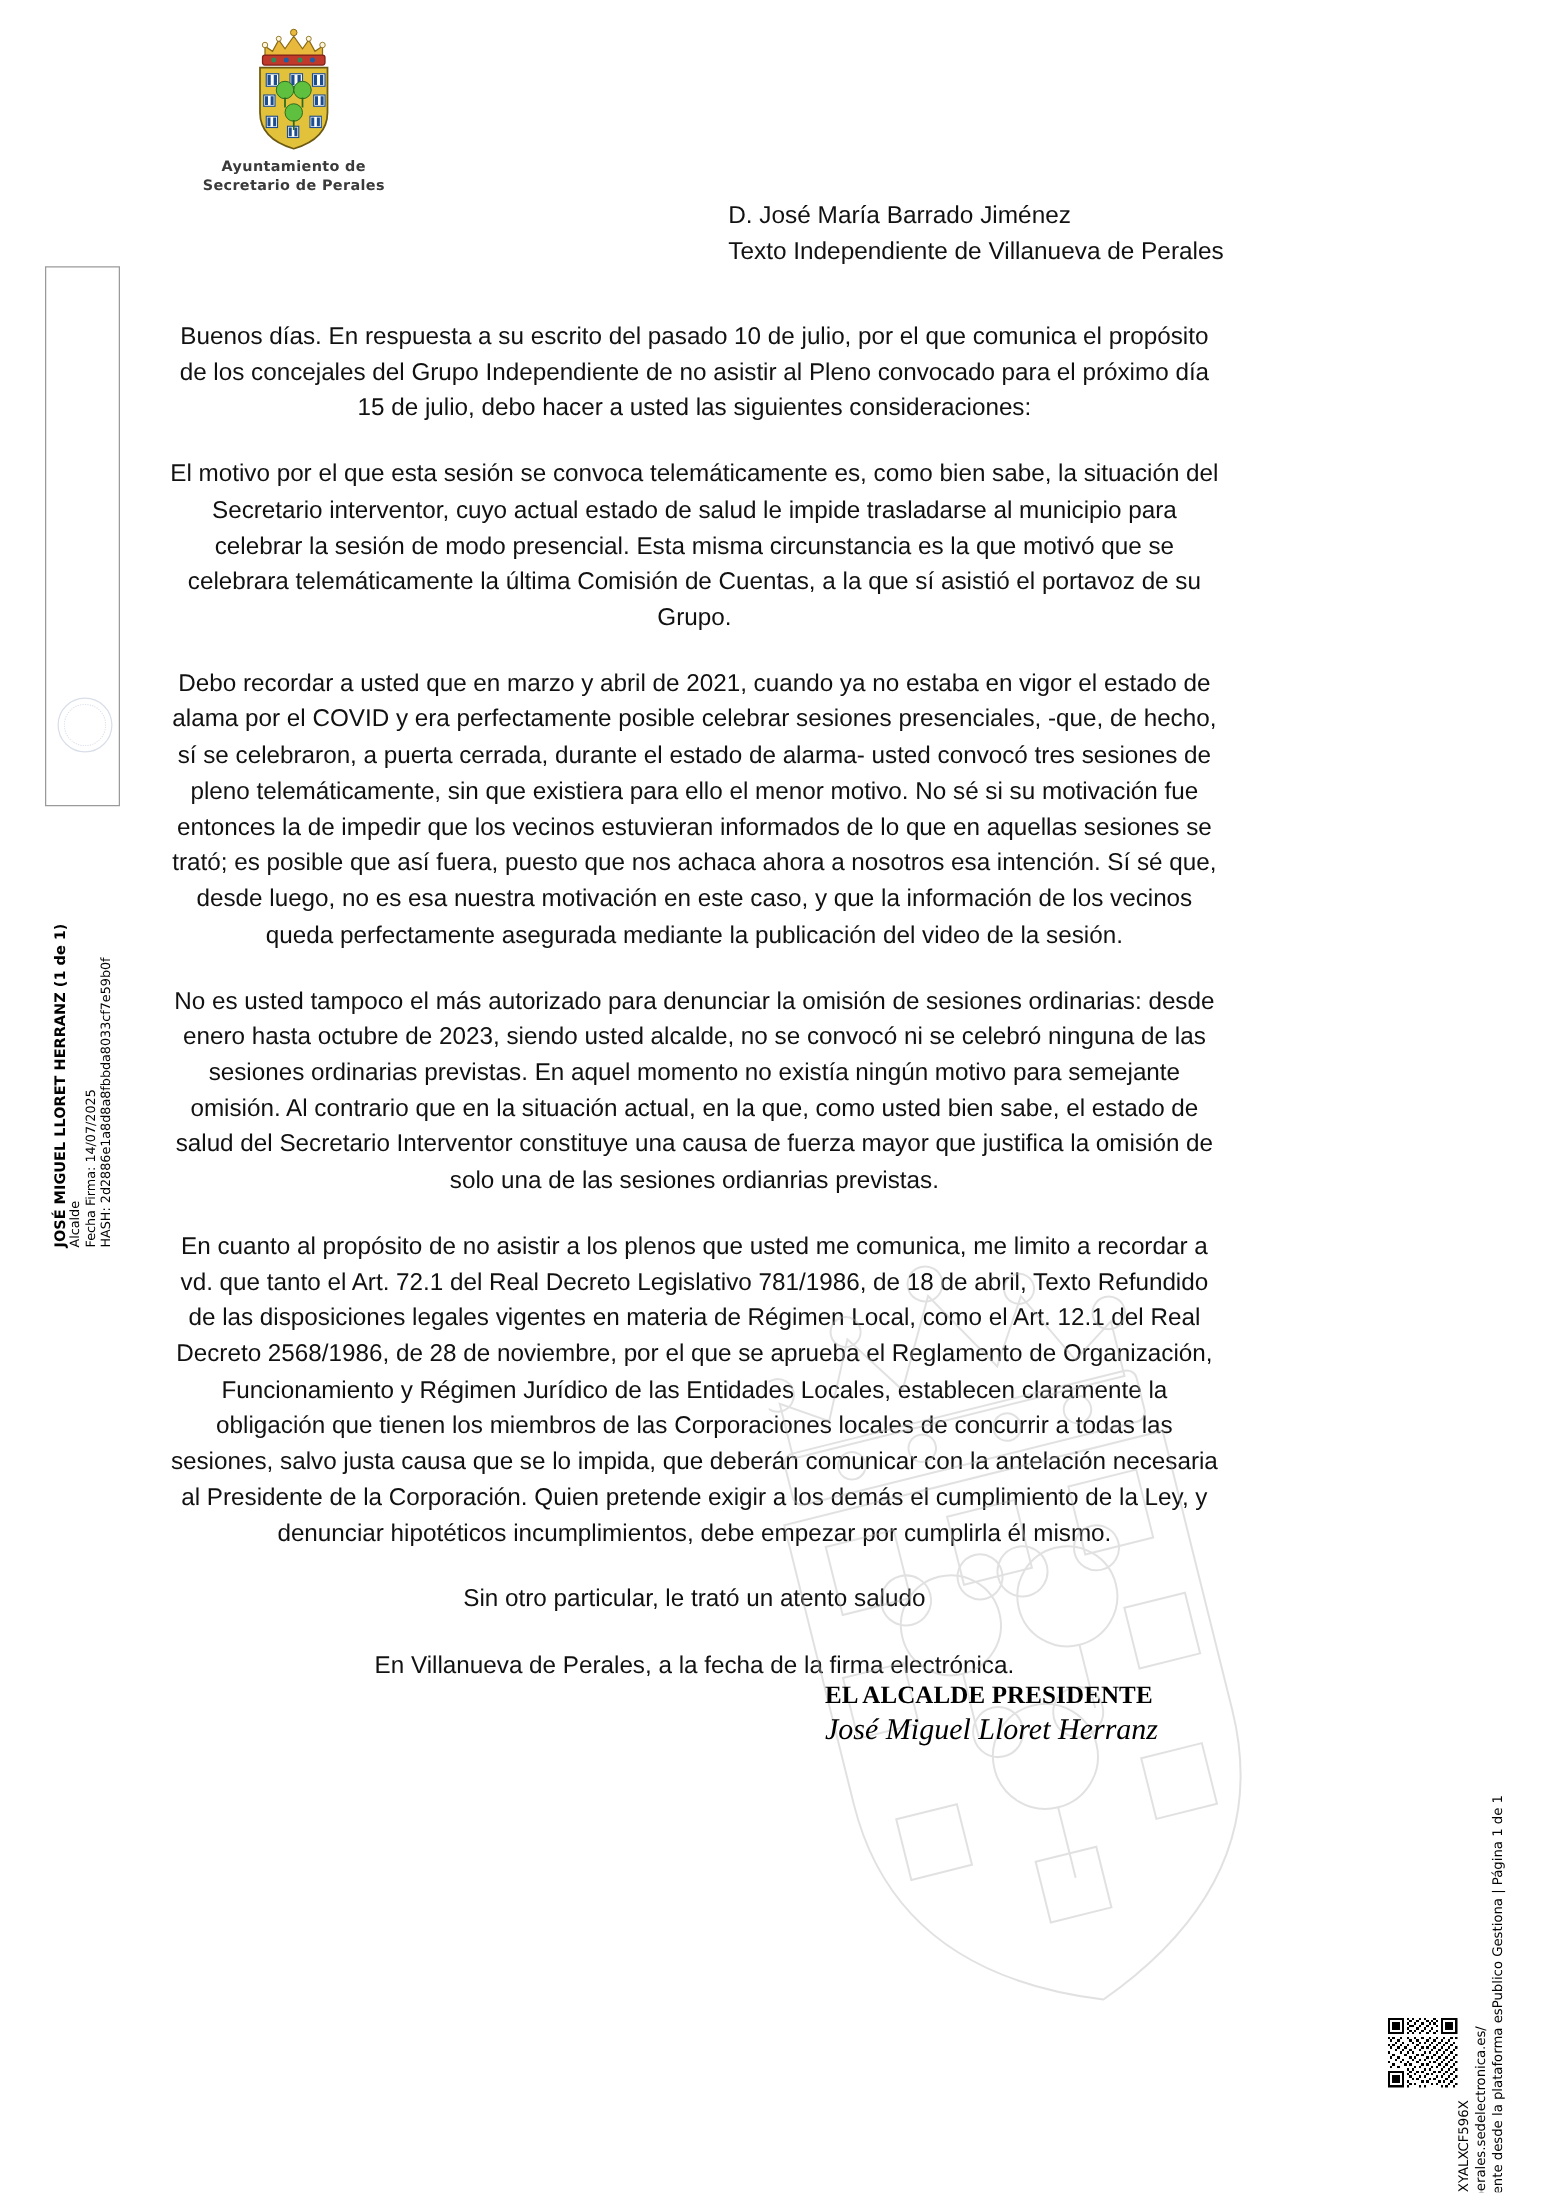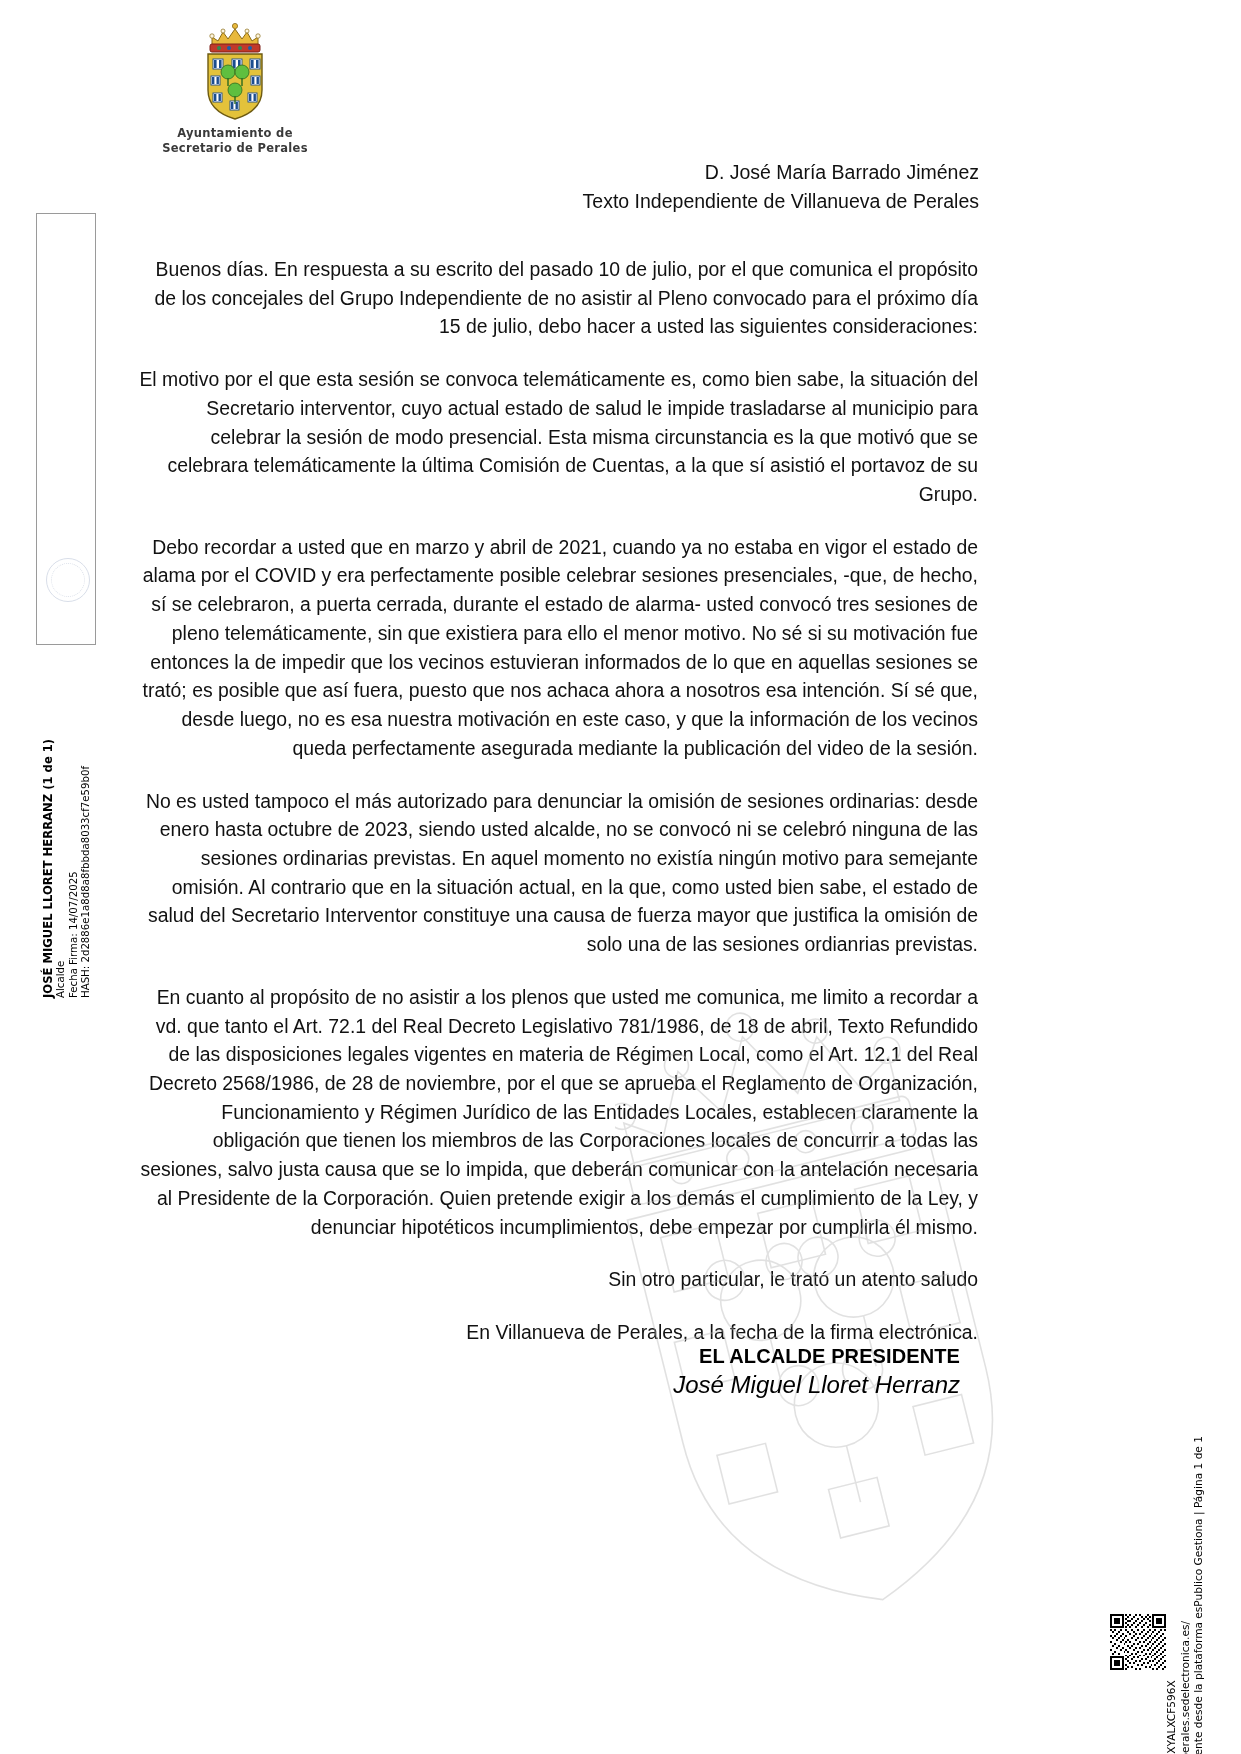--- a/index.html
+++ b/index.html
@@ -41,49 +41,50 @@
     letter-spacing: 0.3px;
     margin-top: 4px;
     font-family: "DejaVu Sans", sans-serif;
   }
 
   
   .addressee {
     position: absolute;
     right: 262px;
     top: 158px;
-    text-align: right;
+    text-align: left;
     font-size: 19.5px;
     line-height: 1.5;
     color: #111;
   }
 
   
   .body-area {
     position: absolute;
     left: 133px;
     top: 255px;
     width: 845px;
   }
   .body-area p {
     margin: 0 0 24px 0;
     font-size: 19.4px;
     line-height: 1.48;
     color: #111;
-    text-align: right;
+    text-align: center;
   }
 
   
   .signature {
     position: absolute;
     left: 660px;
     top: 1345px;
     width: 300px;
-    text-align: right;
+    text-align: left;
     z-index: 5;
+    font-family: Liberation Serif, serif;
   }
   .signature .role {
     font-size: 20px;
     font-weight: bold;
     letter-spacing: 0.1px;
     color: #000;
   }
   .signature .name {
     font-size: 24px;
     font-style: italic;

